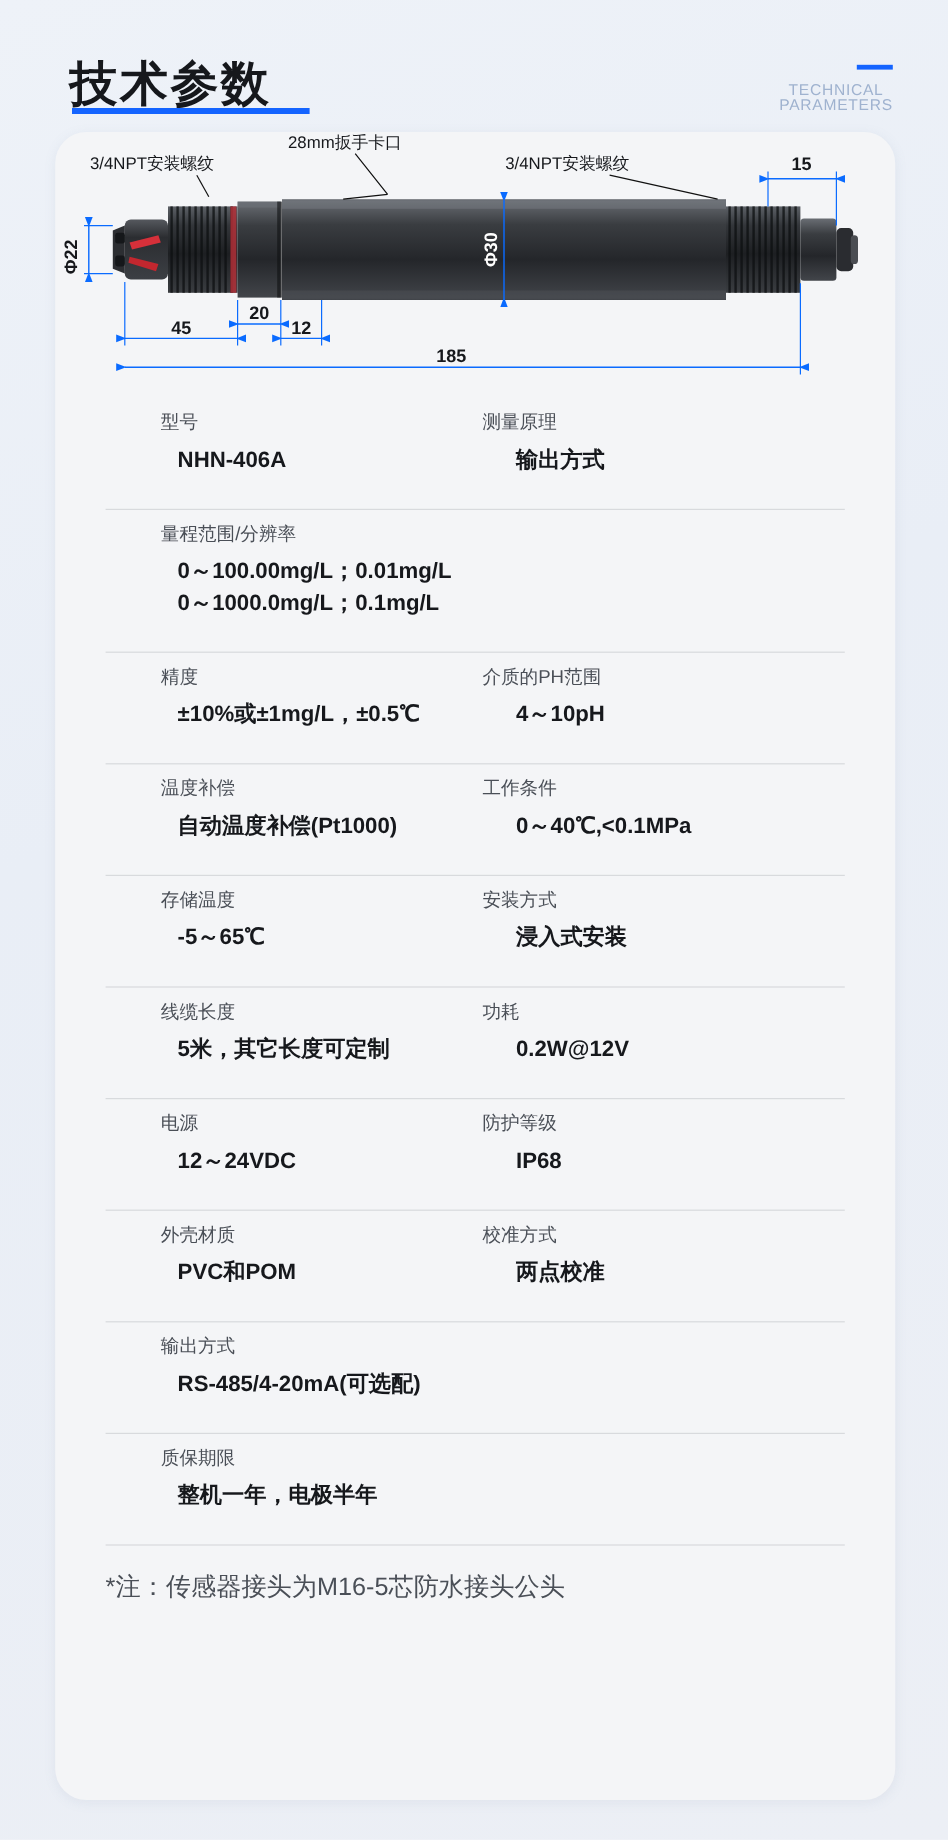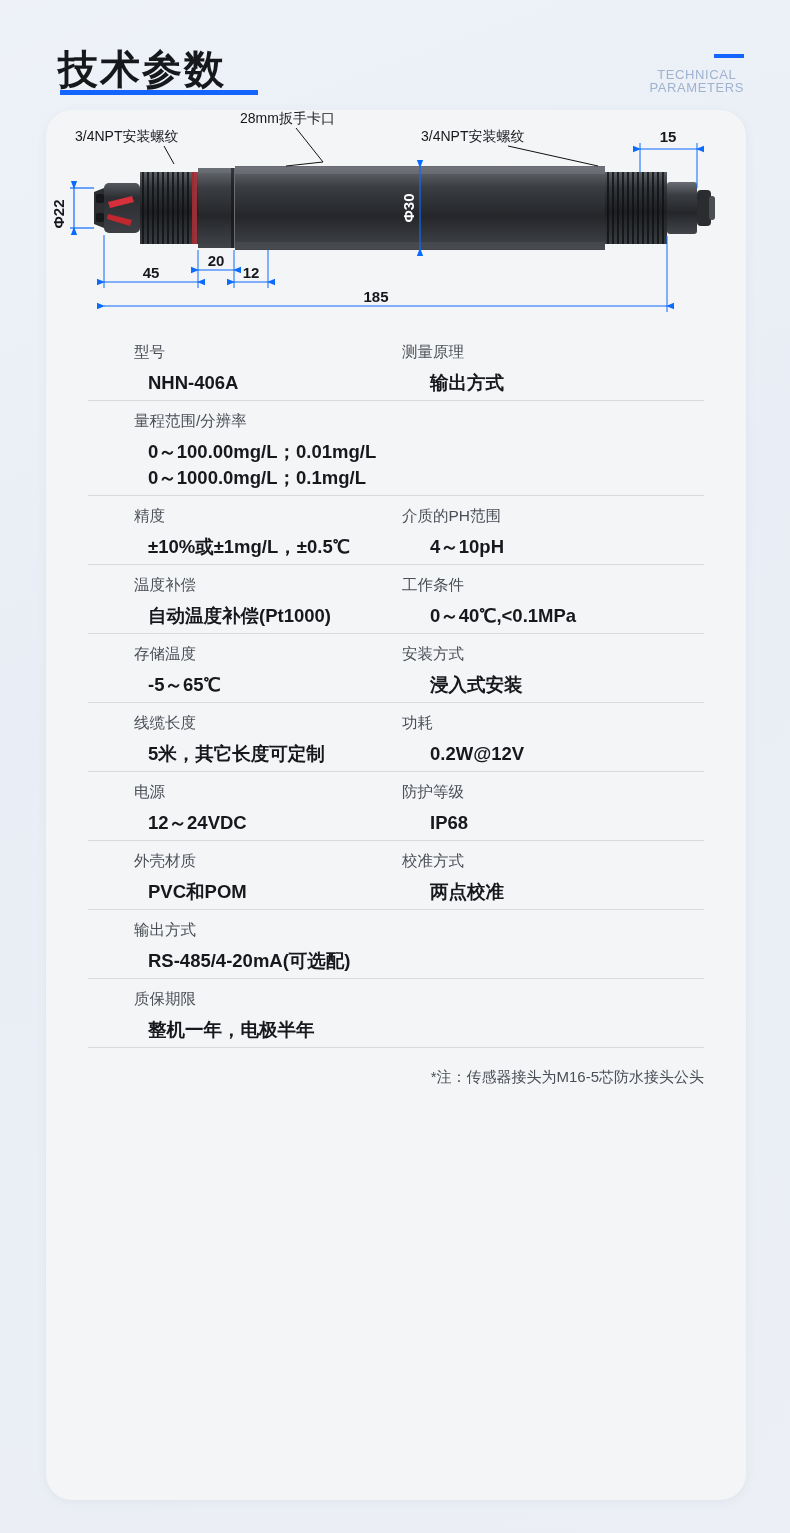--- a/index.html
+++ b/index.html
@@ -83,21 +83,21 @@
 
   
   .specs {
     position: absolute;
     left: 42px;
     top: 222px;
     width: 616px;
   }
   .spec-row {
     border-bottom: 1px solid #d8dadd;
-    padding: 10px 0 4px 46px;
+    padding: 10px 0 28px 46px;
   }
   .spec-labels, .spec-values {
     display: flex;
   }
   .spec-labels { margin-bottom: 7px; }
   .lbl {
     font-size: 15.5px;
     color: #4a4f57;
     font-weight: normal;
   }
@@ -106,22 +106,22 @@
     color: #16181c;
     font-weight: bold;
     line-height: 26px;
     margin-left: 14px;
   }
   .col-a { width: 268px; flex: none; }
   .col-b { flex: 1; }
   .full { width: 100%; }
   .note {
     margin-top: 20px;
-    text-align: right;
-    font-size: 15px;
+    text-align: left;
+    font-size: 21px;
     color: #4a4f57;
   }
 </style>
 </head>
 <body>
 
 <div id="page">
 
   <div class="header">
     <div class="title-cn">技术参数</div>

